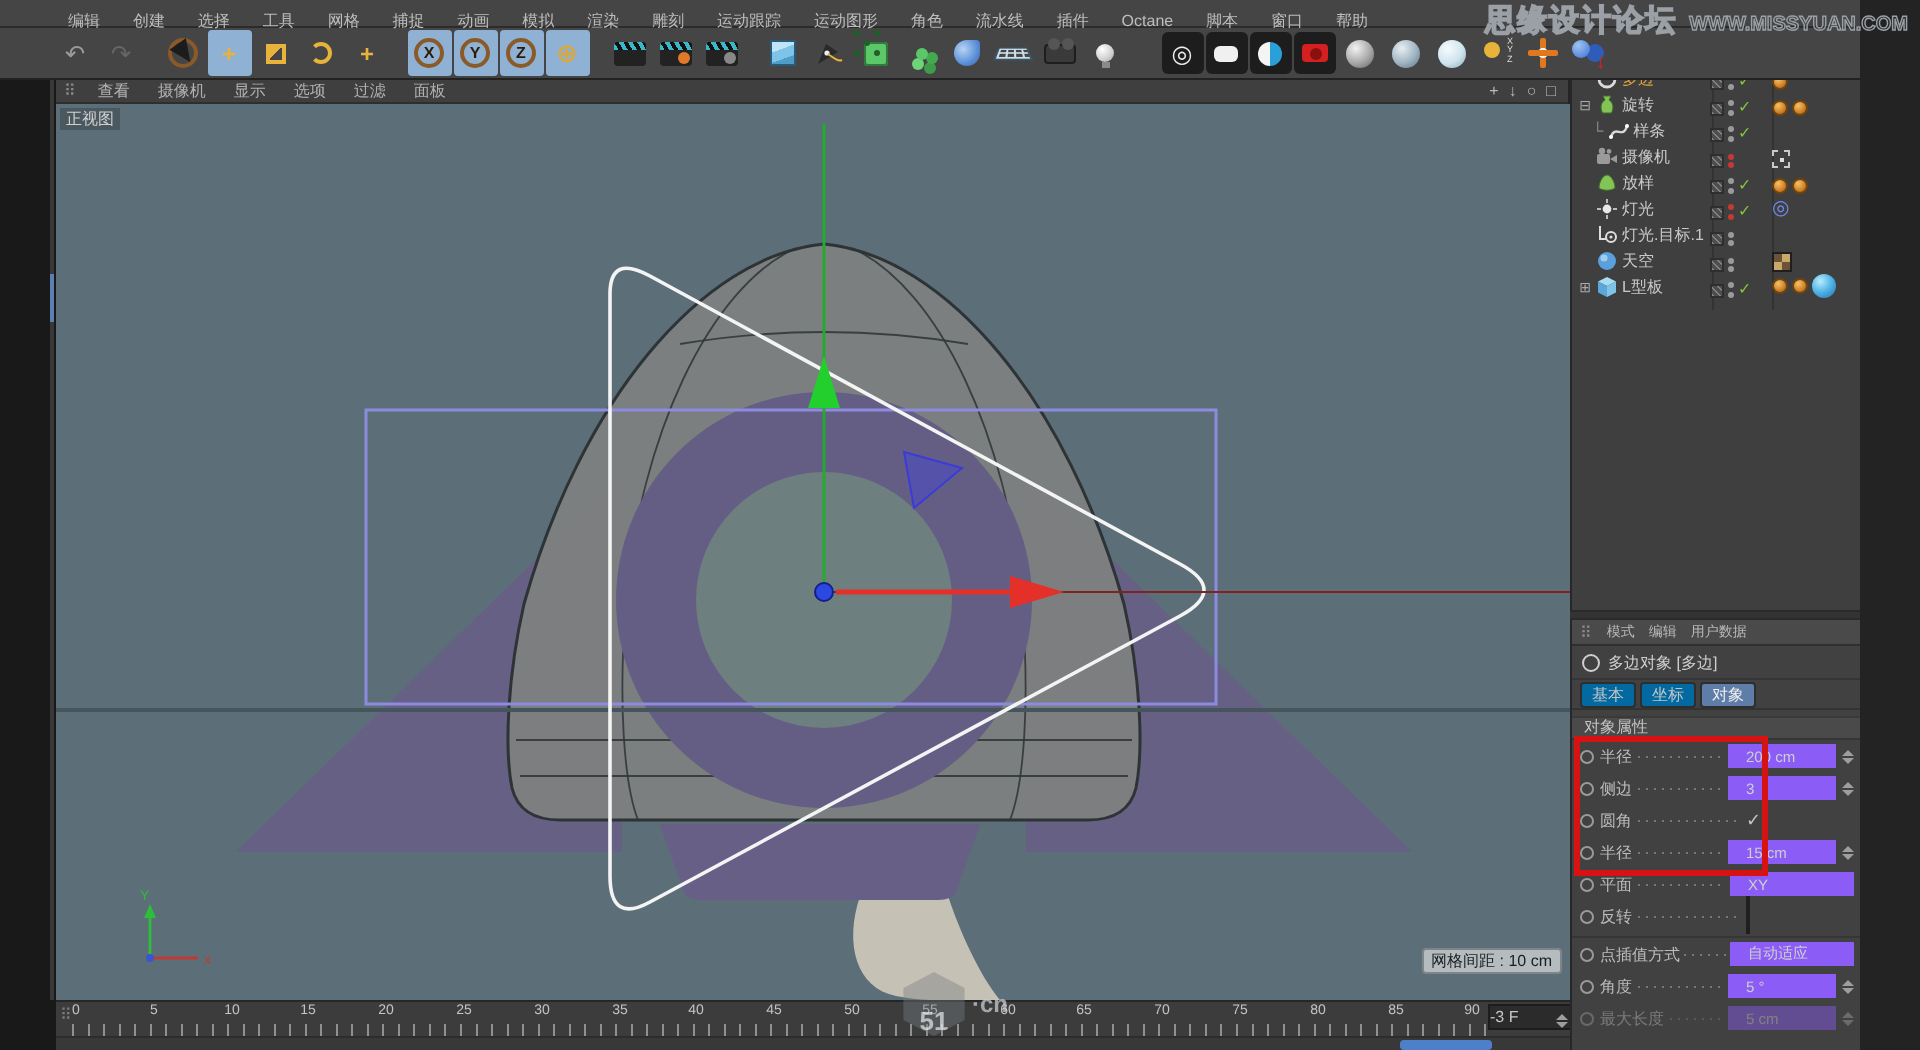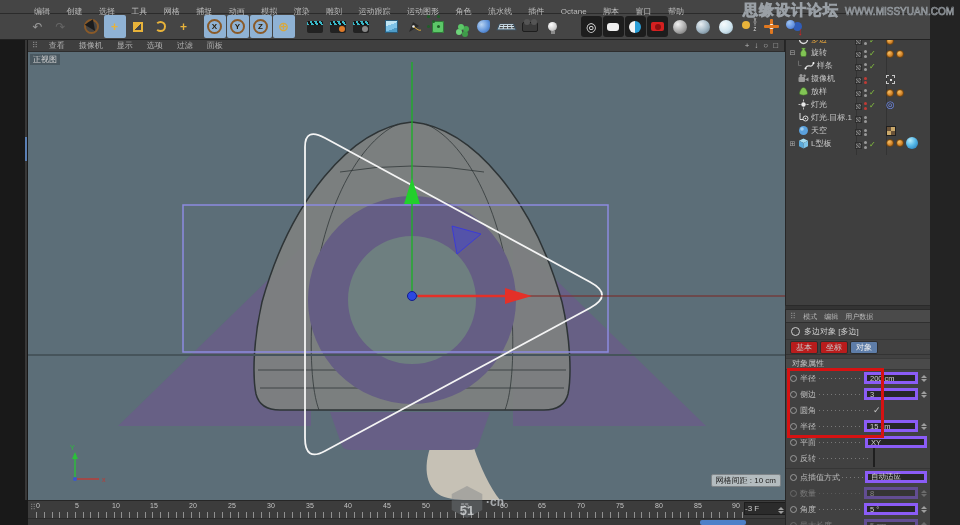--- a/index.html
+++ b/index.html
@@ -4,21 +4,21 @@
 <style>
   *{box-sizing:border-box;margin:0;padding:0}
   body{margin:0;background:#222;font-family:"Liberation Sans","DejaVu Sans",sans-serif;-webkit-font-smoothing:antialiased}
   #app{position:relative;width:960px;height:525px;overflow:hidden;background:#3a3a3a}
 
   
   #menubar{position:absolute;left:0;top:0;width:930px;height:14px;background:#454545;border-bottom:1px solid #2b2b2b;white-space:nowrap;padding-left:28px;z-index:5}
   .mb-item{display:inline-block;padding:0 6px;font-size:8px;line-height:13px;color:#bdbdbd;cursor:default}
   #watermark{position:absolute;top:1px;right:6px;z-index:99;display:flex;align-items:baseline;gap:6px;pointer-events:none}
   #watermark .wm-brand{font-size:15px;font-weight:bold;color:rgba(70,70,70,.25);-webkit-text-stroke:.8px #9aa0a6;letter-spacing:1px}
-  #watermark .wm-site{font-size:10px;font-weight:normal;color:rgba(70,70,70,.2);-webkit-text-stroke:.7px #9aa0a6}
+  #watermark .wm-site{font-size:10px;font-weight:bold;color:rgba(70,70,70,.2);-webkit-text-stroke:.7px #9aa0a6}
 
   
   #toolbar{position:absolute;left:0;top:14px;width:930px;height:26px;background:#454545;border-bottom:1px solid #222;display:flex;align-items:center;padding-left:26px;z-index:4}
   .tbi{width:22px;height:23px;flex:none;display:flex;align-items:center;justify-content:center;border-radius:2px;position:relative;margin:0 .5px}
   .tbi.hl{background:#8fb2d4}
   .tbi .g{font-size:12px;line-height:1}
   .dark{background:#1d1d1d;width:21px;height:21px;border-radius:3px}
   .sep{width:8px;flex:none}
   .ring{width:15px;height:15px;border:2px solid #8a5a28;border-radius:50%;display:flex;align-items:center;justify-content:center}
   .ring b{font-size:8px;color:#2a1c08}
@@ -119,30 +119,30 @@
   .oicon{width:11px;height:11px;flex:none}
   #splitter{position:absolute;left:785px;top:305px;width:145px;height:5px;background:#333;border-top:1px solid #2a2a2a;border-bottom:1px solid #2a2a2a}
 
   
   #ampanel{position:absolute;left:785px;top:310px;width:145px;height:215px;background:#414141;border-left:1px solid #272727}
   #ammenu{height:13px;background:#4a4a4a;border-bottom:1px solid #2f2f2f;display:flex;align-items:center}
   #amtitle{height:17px;display:flex;align-items:center;gap:4px;padding-left:5px;border-bottom:1px solid #363636}
   #amtitle .objring{width:9px;height:9px;border:1.5px solid #cfcfcf;border-radius:50%}
   #amtitle span{font-size:8px;color:#cfcfcf}
   #amtabs{height:15px;display:flex;align-items:center;gap:2px;padding-left:4px;border-bottom:1px solid #333}
-  .am-tab{font-size:8px;color:#c4c4c4;background:#b91c1c;border:1px solid #2e2e2e;border-radius:2px;padding:0 5px;line-height:11px}
+  .am-tab{font-size:8px;color:#c4c4c4;background:#0369a1;border:1px solid #2e2e2e;border-radius:2px;padding:0 5px;line-height:11px}
   .am-tab.active{background:#5e7da8;color:#eee}
   #amsection{margin-top:3px;height:12px;background:#4a4a4a;border-top:1px solid #3a3a3a;border-bottom:1px solid #363636;display:flex;align-items:flex-end;padding-left:6px}
   #amsection span{font-size:8px;color:#c2c2c2}
   .am-row{height:16px;display:flex;align-items:center;padding:0 3px 0 4px;position:relative}
   .am-row.dim{opacity:.45}
   .keyring{width:7px;height:7px;flex:none;border:1.5px solid #9a9a9a;border-radius:50%;margin-right:3px}
   .am-label{font-size:8px;color:#bcbcbc;white-space:nowrap}
   .leader{flex:1;height:1px;margin:0 3px;background:repeating-linear-gradient(90deg,#787878 0 1px,transparent 1px 4px)}
-  .vbox{width:54px;height:12px;flex:none;background:#272727;border:3px solid #8b5cf6;color:#cfcfcf;font-size:7.5px;display:flex;align-items:center;padding-left:3px}
+  .vbox{width:54px;height:12px;flex:none;background:#272727;border:6px solid #8b5cf6;color:#cfcfcf;font-size:7.5px;display:flex;align-items:center;padding-left:3px}
   .vbox.wide{width:62px}
   .stepper{width:7px;height:11px;flex:none;margin-left:2px;display:flex;flex-direction:column;justify-content:center;gap:1px;align-items:center}
   .stepper::before{content:"";width:0;height:0;border-left:3px solid transparent;border-right:3px solid transparent;border-bottom:3px solid #9e9e9e}
   .stepper::after{content:"";width:0;height:0;border-left:3px solid transparent;border-right:3px solid transparent;border-top:3px solid #9e9e9e}
   .checkmark{font-size:9px;color:#c4c4c4;width:54px}
   .cbox{width:8px;height:8px;background:#2e2e2e;border:1px solid #1f1f1f}
   .cbox-wrap{width:54px}
   #attr-highlight{position:absolute;left:787px;top:368px;width:97px;height:70px;border:3px solid #d61212;z-index:40;pointer-events:none}
   .fb-stepper{position:absolute;right:1px;top:2px}
 </style>
@@ -686,29 +686,20 @@
     </div>
     <div style="height:3px;border-bottom:1px solid #363636"></div>
     <div class="am-row">
       <i class="keyring"></i>
       <span class="am-label">点插值方式</span>
         <i class="leader" style="margin:0 2px"></i>
       <div class="vbox wide">
           <span>自动适应</span>
         </div>
     </div>
-    <div class="am-row dim">
-      <i class="keyring"></i>
-      <span class="am-label">数量</span>
-        <i class="leader"></i>
-      <div class="vbox">
-          <span>8</span>
-        </div>
-      <span class="stepper"></span>
-    </div>
     <div class="am-row">
       <i class="keyring"></i>
       <span class="am-label">角度</span>
         <i class="leader"></i>
       <div class="vbox">
           <span>5 °</span>
         </div>
       <span class="stepper"></span>
     </div>
     <div class="am-row dim">

